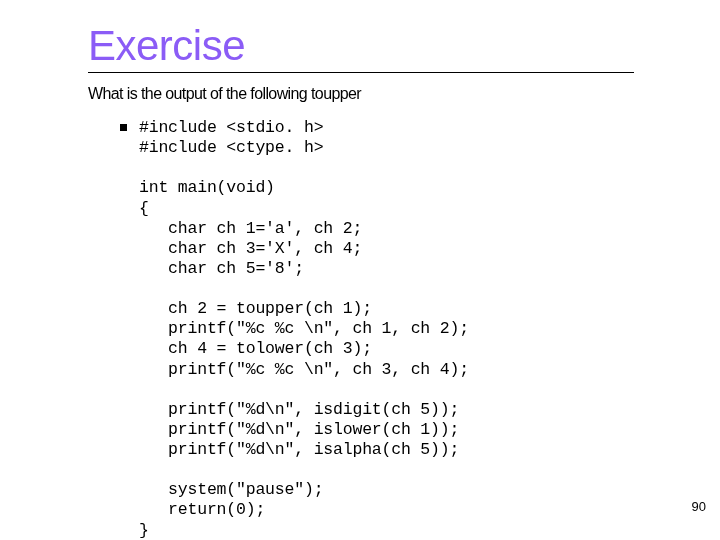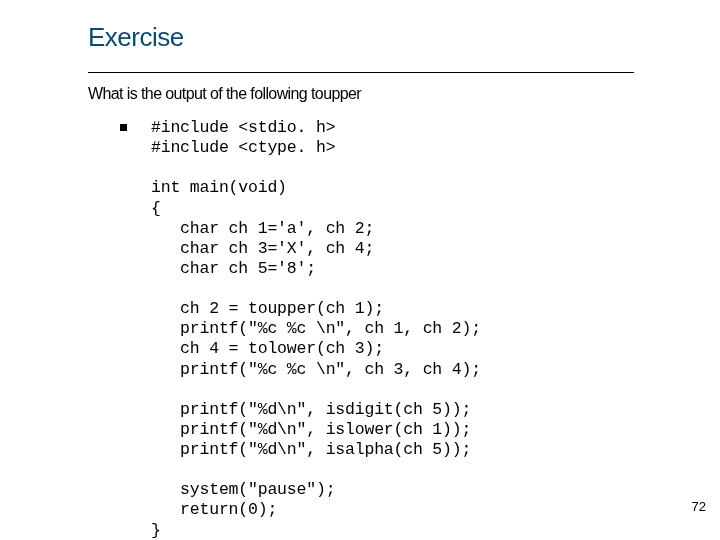--- a/index.html
+++ b/index.html
@@ -16,23 +16,23 @@
   .slide {
     width: 720px;
     height: 540px;
     position: relative;
     box-sizing: border-box;
   }
   .title {
     position: absolute;
     left: 88px;
     top: 22px;
-    font-size: 26px;
+    font-size: 42px;
     font-family: Verdana, Geneva, sans-serif;
-    color: #0c4a6e;
+    color: #8b5cf6;
     letter-spacing: -0.5px;
   }
   .title-underline {
     position: absolute;
     left: 88px;
     top: 72px;
     width: 546px;
     height: 0;
     border-bottom: 1.5px solid #000000;
   }
@@ -44,21 +44,21 @@
     font-family: Verdana, Geneva, sans-serif;
     font-weight: normal;
     letter-spacing: -0.6px;
   }
   .bullet-wrap {
     position: absolute;
     left: 120px;
     top: 118px;
     display: flex;
     align-items: flex-start;
-    gap: 24px;
+    gap: 12px;
   }
   .bullet {
     flex: 0 0 auto;
     margin-top: 6px;
     width: 7px;
     height: 7px;
     background: #000;
   }
   .code {
     font-family: "Courier New", Courier, monospace;
@@ -103,15 +103,15 @@
 
    printf("%d\n", isdigit(ch 5));
    printf("%d\n", islower(ch 1));
    printf("%d\n", isalpha(ch 5));
 
    system("pause");
    return(0);
 }</div>
   </div>
 
-  <div class="page-num">72</div>
+  <div class="page-num">90</div>
 
 </div>
 
 </body></html>

